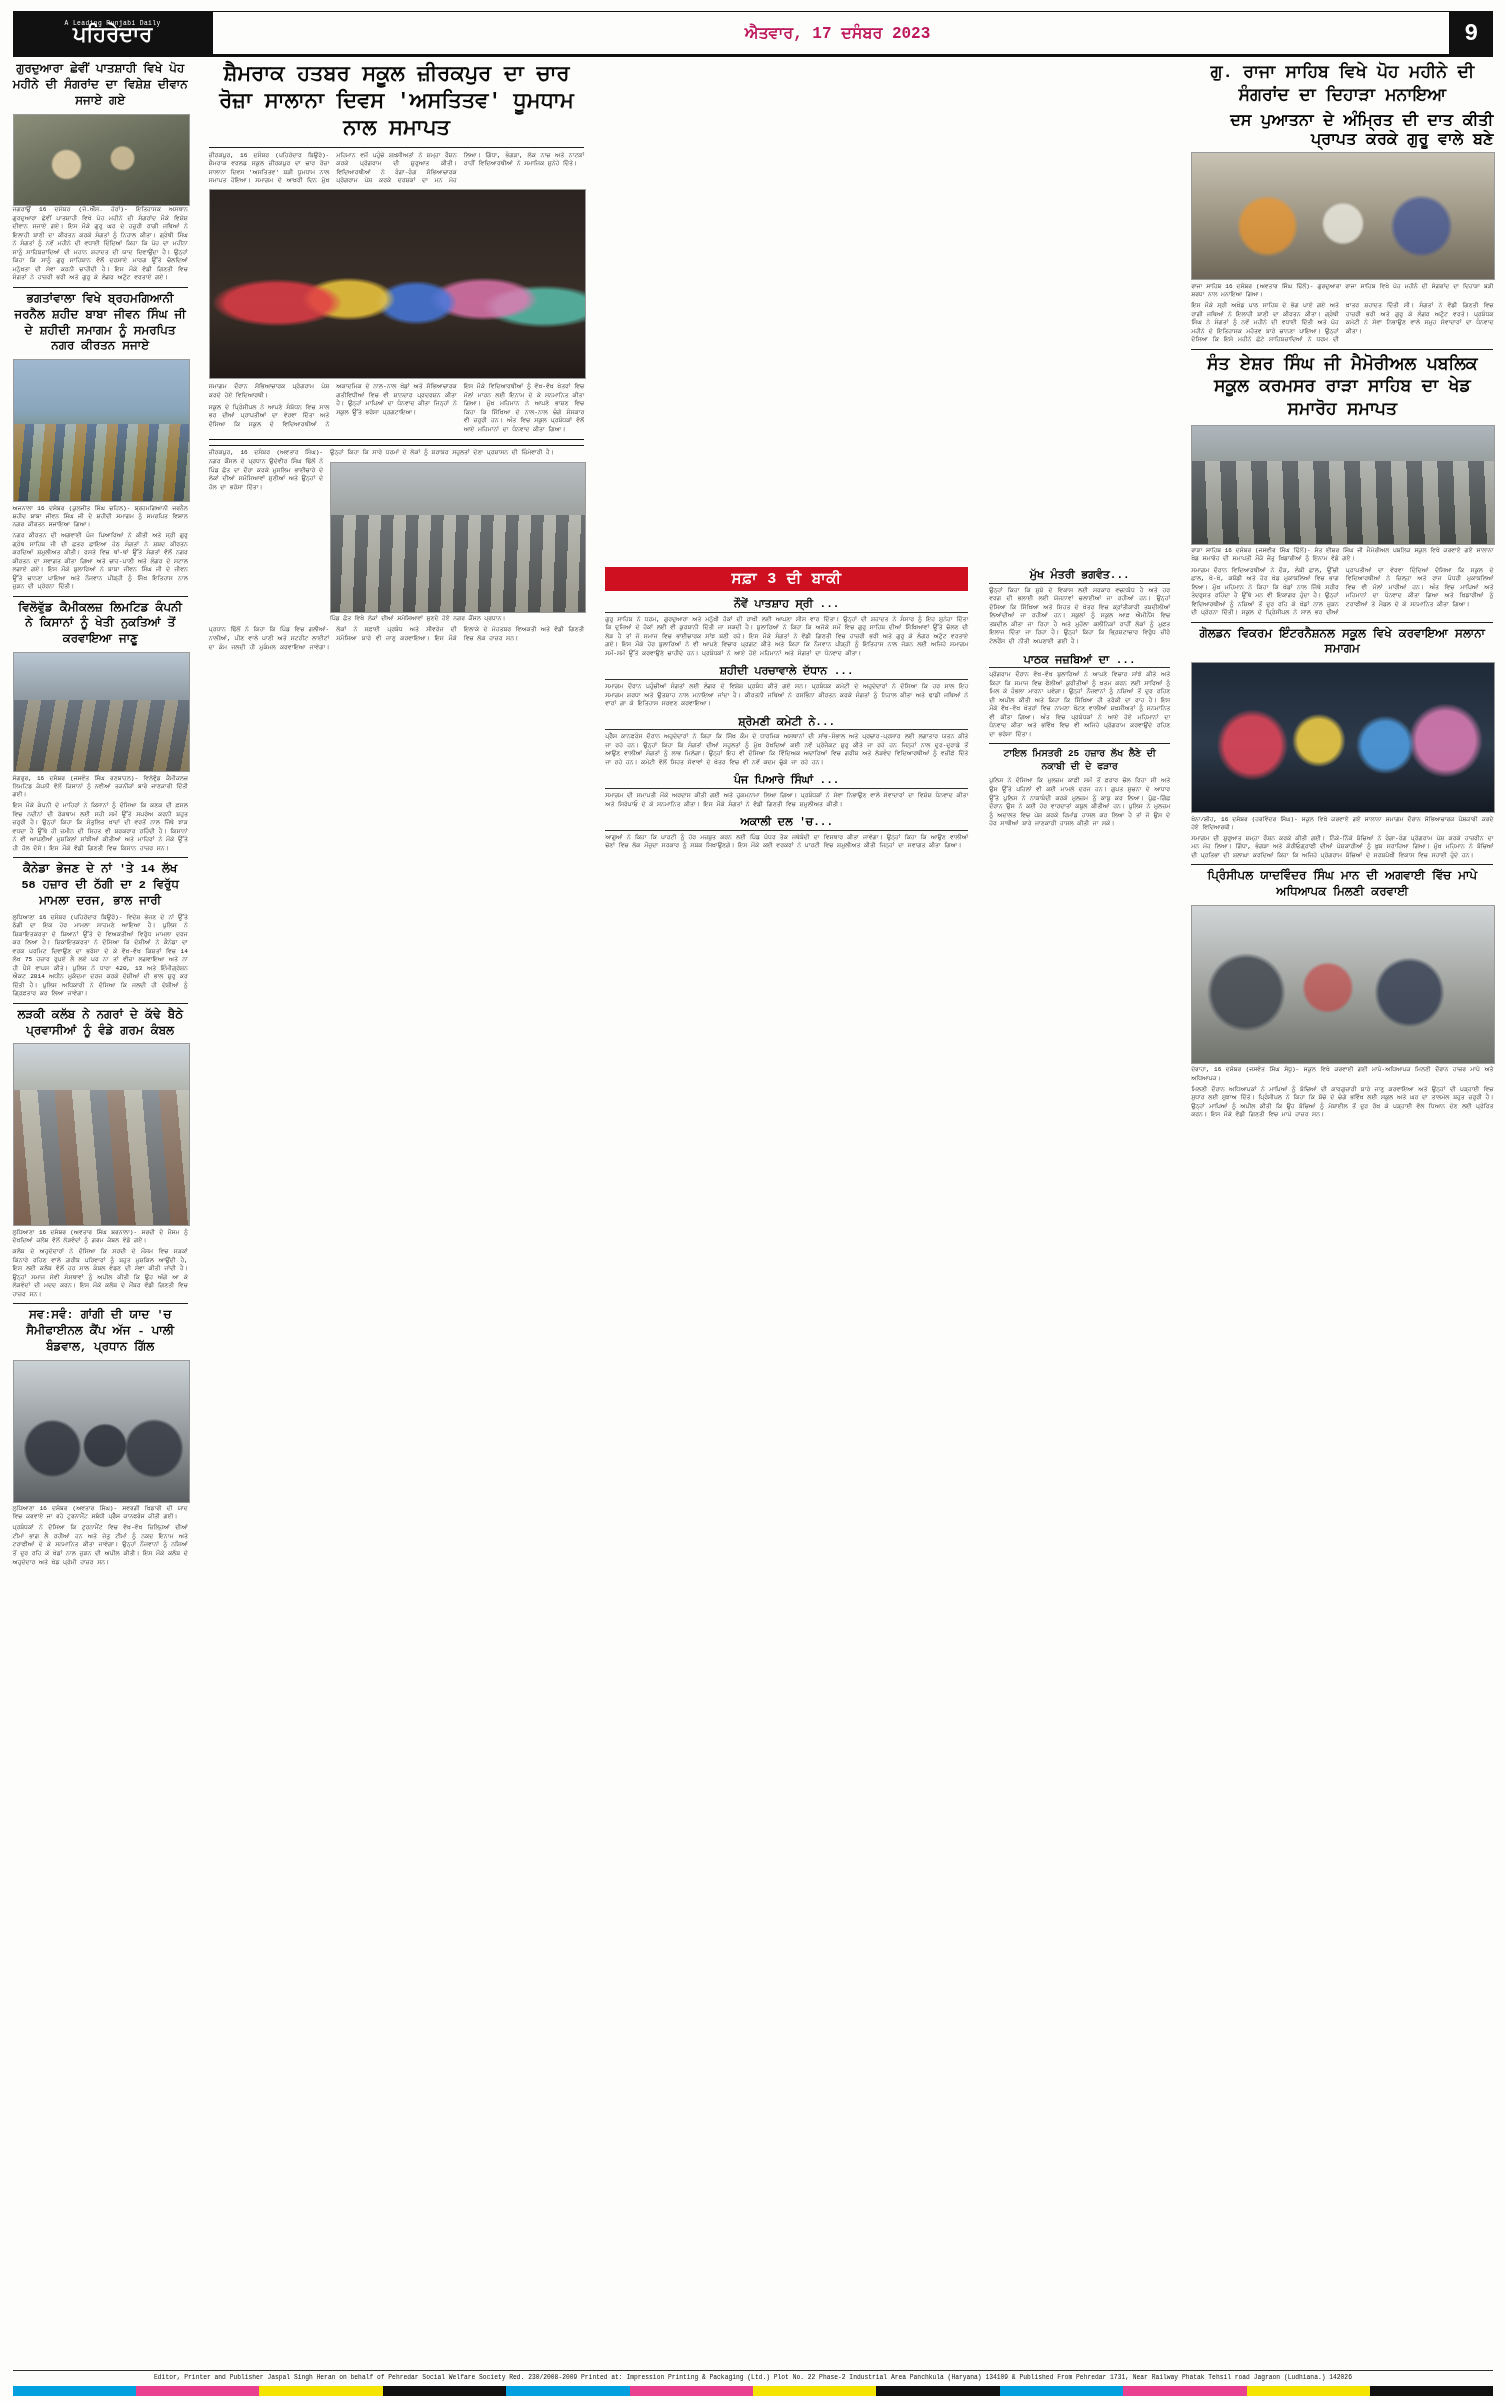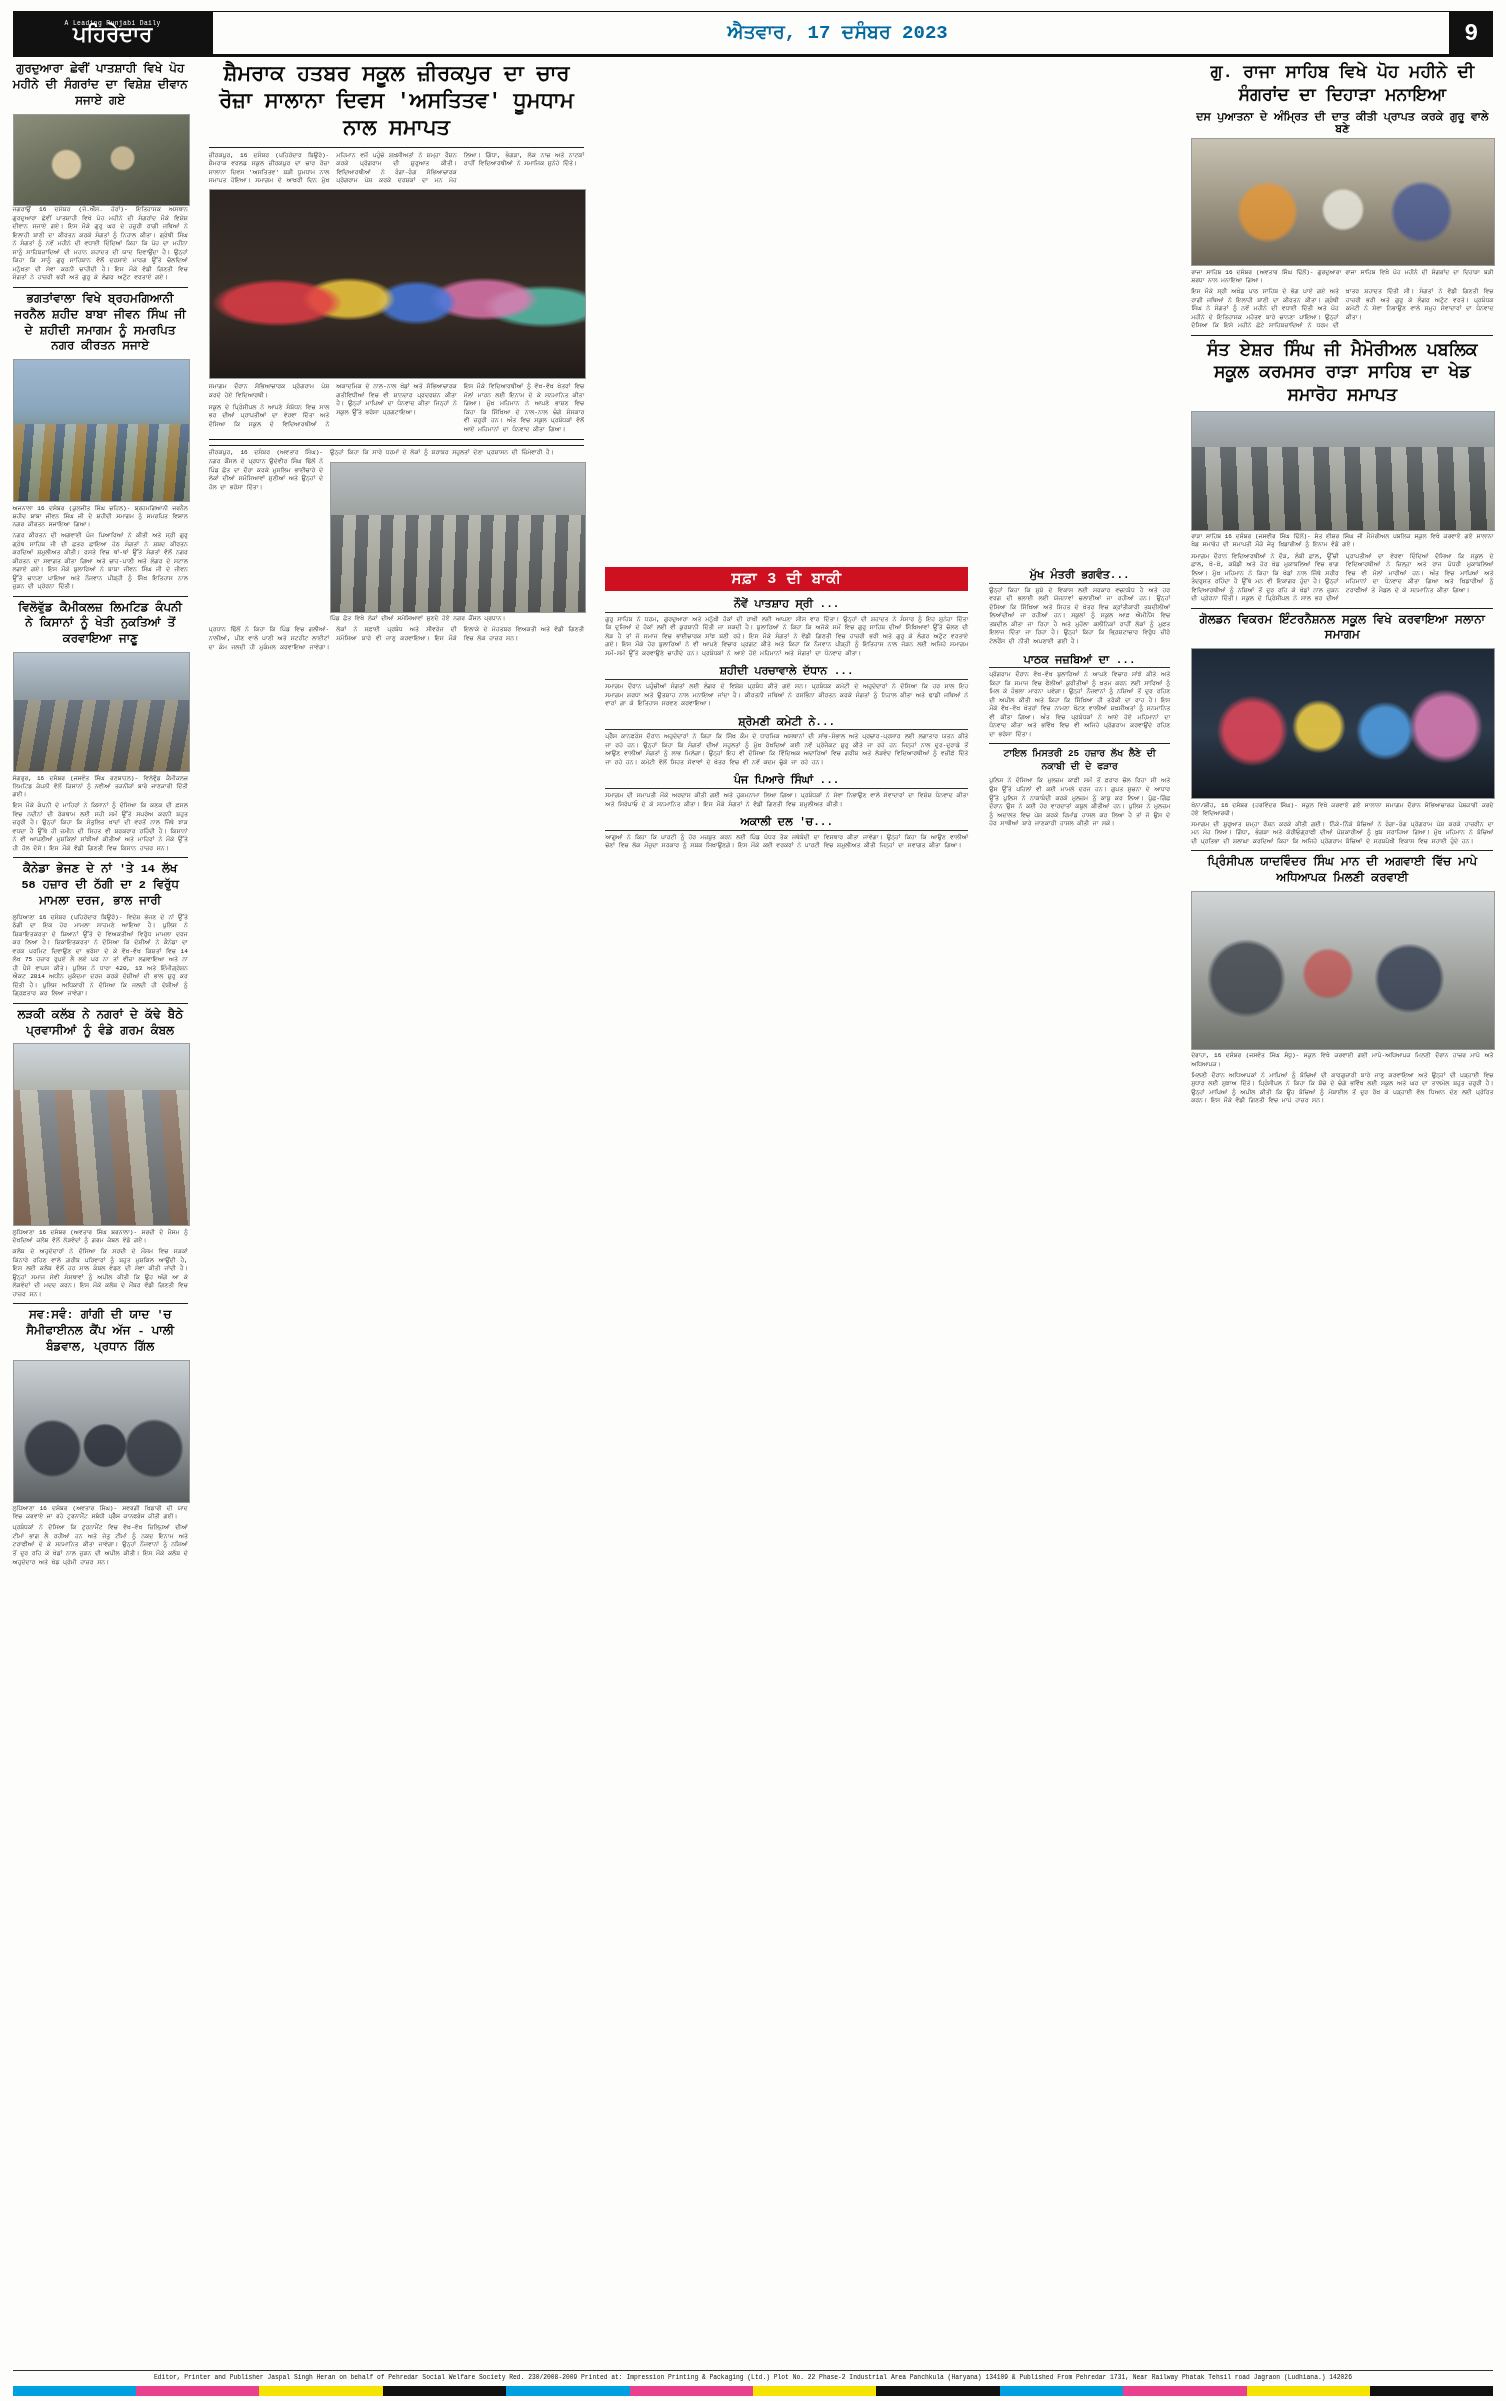--- a/index.html
+++ b/index.html
@@ -5,39 +5,39 @@
   html,body{margin:0;padding:0;background:#ffffff;}
   body{font-family:"DejaVu Sans","Liberation Sans",sans-serif;}
   .page{position:relative;width:1506px;height:2401px;background:#fdfdfb;box-sizing:border-box;padding:11px 12.6px 0 12.6px;font-family:Liberation Mono, monospace;}
 
   
   .masthead{display:flex;align-items:stretch;height:44px;border-bottom:2.4px solid #111;margin-bottom:3.1px;}
   .logo-box{width:200px;background:#111;color:#fff;display:flex;flex-direction:column;justify-content:center;align-items:center;position:relative;}
   .logo-sub{font-size:6.3px;letter-spacing:0.4px;color:#fff;margin-bottom:-1.6px;}
   .logo-main{font-size:21px;font-weight:bold;line-height:1;}
   .mast-mid{flex:1;display:flex;align-items:center;justify-content:center;border-top:1.6px solid #111;border-bottom:1.6px solid #111;}
-  .mast-date{font-size:19px;font-weight:bold;color:#0369a1;margin-left:13px;}
+  .mast-date{font-size:16px;font-weight:bold;color:#be185d;margin-left:13px;}
   .page-no{width:44px;background:#111;color:#fff;display:flex;align-items:center;justify-content:center;font-size:23.6px;font-weight:bold;}
 
   
   .cols{display:flex;gap:21px;height:2245px;}
   .col{box-sizing:border-box;}
   .c1{width:182px;}
   .c2{width:390px;}
   .c3{width:377px;}
   .c4{width:188px;}
   .c5{width:314px;}
 
   .hr{border:0;border-top:0.8px solid #222;margin:3.9px 0;}
   .hr2{border:0;border-top:1.6px solid #111;margin:4.7px 0;}
 
   h2.head{font-size:11.8px;line-height:1.35;font-weight:bold;color:#0a0a0a;margin:2.4px 0 3.9px 0;text-align:center;}
   h2.head.lg{font-size:17.3px;line-height:1.3;}
   h2.head.xl{font-size:21px;line-height:1.28;}
-  h3.sub{font-size:11px;font-weight:bold;text-align:center;margin:3.1px 0 3.1px 0;}
+  h3.sub{font-size:16px;font-weight:bold;text-align:right;margin:3.1px 0 3.1px 0;}
 
   p.body{font-size:6.6px;line-height:1.45;text-align:justify;color:#1a1a1a;margin:0 0 3.9px 0;hyphens:auto;}
   p.body.sm{font-size:6.1px;line-height:1.4;}
   .twocol{column-count:2;column-gap:7px;}
   .threecol{column-count:3;column-gap:7px;}
 
   .photo{width:100%;background:#c9c9c9;border:0.8px solid #9a9a9a;position:relative;overflow:hidden;}
   .cap{font-size:6px;line-height:1.35;text-align:justify;margin:2.4px 0 3.1px 0;color:#222;}
 
   .redbar{background:#cf1020;color:#fff;text-align:center;font-size:15px;font-weight:bold;padding:3.1px 0;margin:4.7px 0 3.1px 0;letter-spacing:0.8px;}

